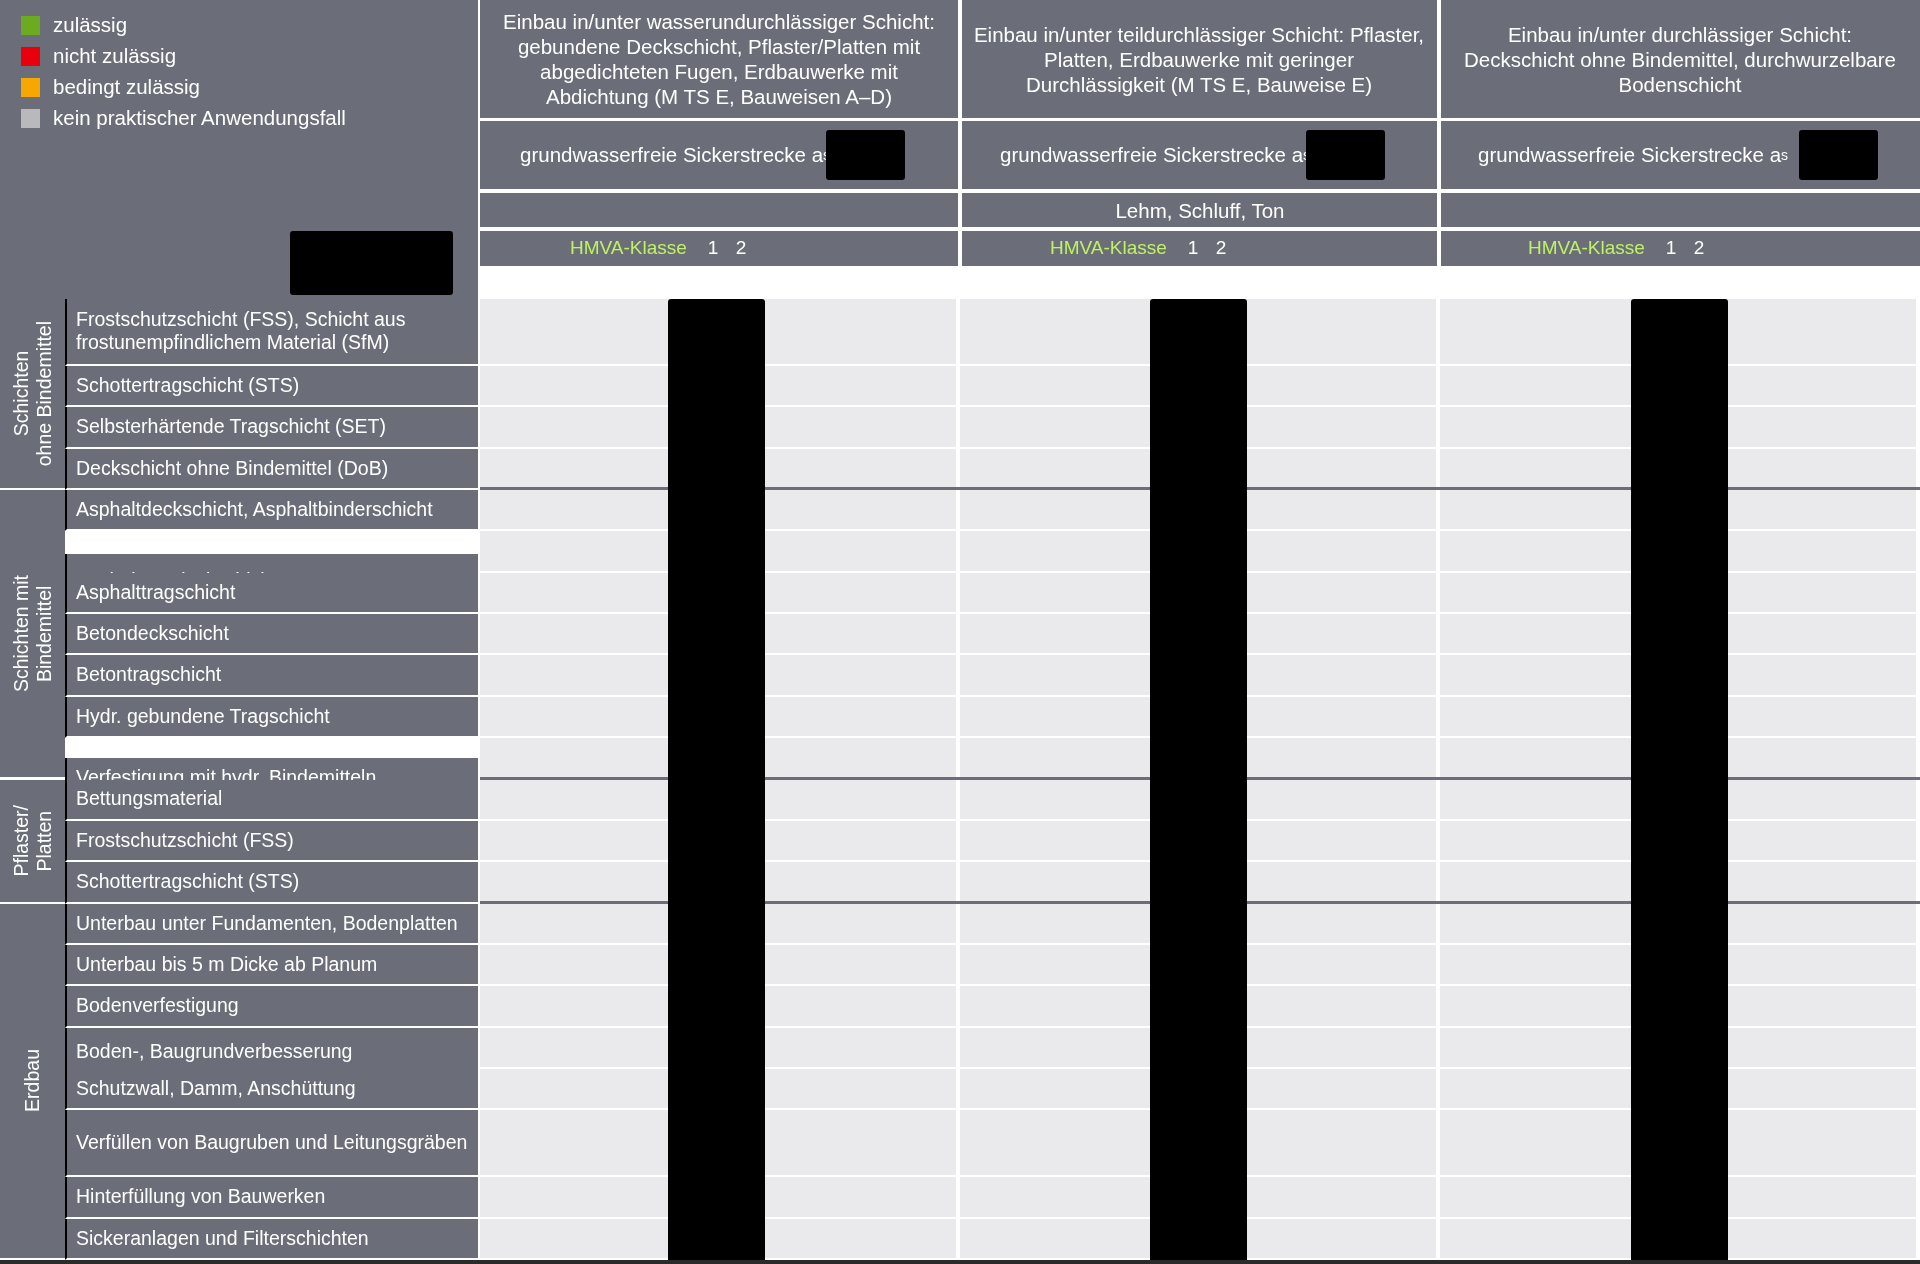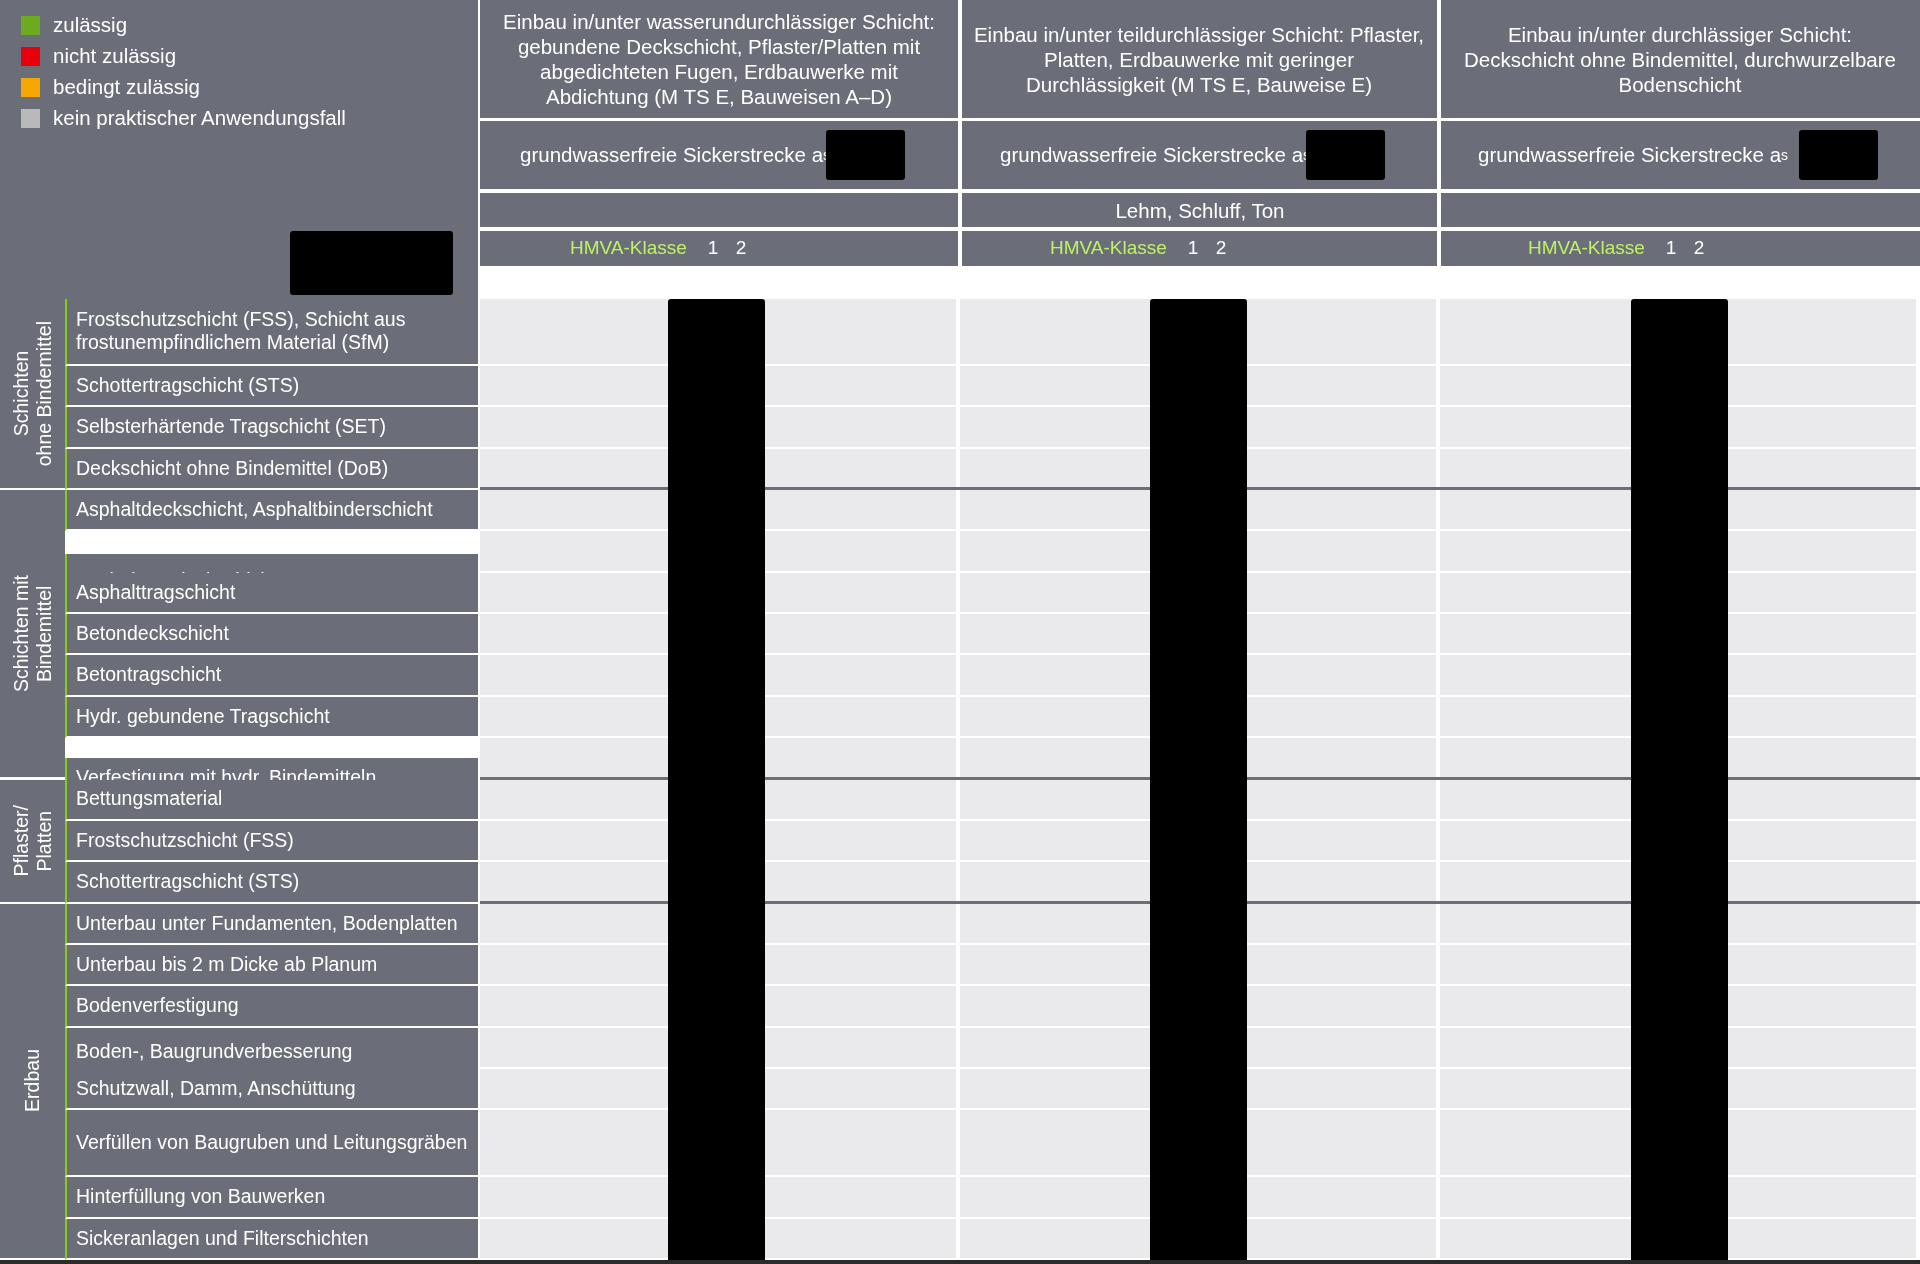--- a/index.html
+++ b/index.html
@@ -118,21 +118,21 @@
     width: 413px;
     background: #6b6e78;
     color: #ffffff;
     box-sizing: border-box;
     display: flex;
     align-items: center;
     padding-left: 9px;
     font-size: 19.5px;
     line-height: 1.2;
     border-bottom: 2px solid #ffffff;
-    border-left: 2px solid #84cc16;
+    border-left: 2px solid #000000;
   }
   .grouplabel {
     position: absolute;
     left: 0;
     width: 65px;
     background: #6b6e78;
     color: #ffffff;
     box-sizing: border-box;
     display: flex;
     align-items: center;
@@ -303,21 +303,21 @@
         <span>Schottertragschicht (STS)</span>
       </div>
       <div class="grouplabel" style="top: 779.5px; height: 124.053px;">
         <span>Pflaster/
 Platten</span>
       </div>
       <div class="rowlabel" style="top: 903.553px; height: 41.3511px;">
         <span>Unterbau unter Fundamenten, Bodenplatten</span>
       </div>
       <div class="rowlabel" style="top: 944.904px; height: 41.3511px;">
-        <span>Unterbau bis 2 m Dicke ab Planum</span>
+        <span>Unterbau bis 5 m Dicke ab Planum</span>
       </div>
       <div class="rowlabel" style="top: 986.256px; height: 41.3511px;">
         <span>Bodenverfestigung</span>
       </div>
       <div class="rowlabel" style="top: 1027.61px; height: 50px;">
         <span>Boden-, Baugrundverbesserung</span>
       </div>
       <div class="rowlabel" style="top: 1068.96px; height: 41.3511px; align-items: center;">
         <span>Schutzwall, Damm, Anschüttung</span>
       </div>

